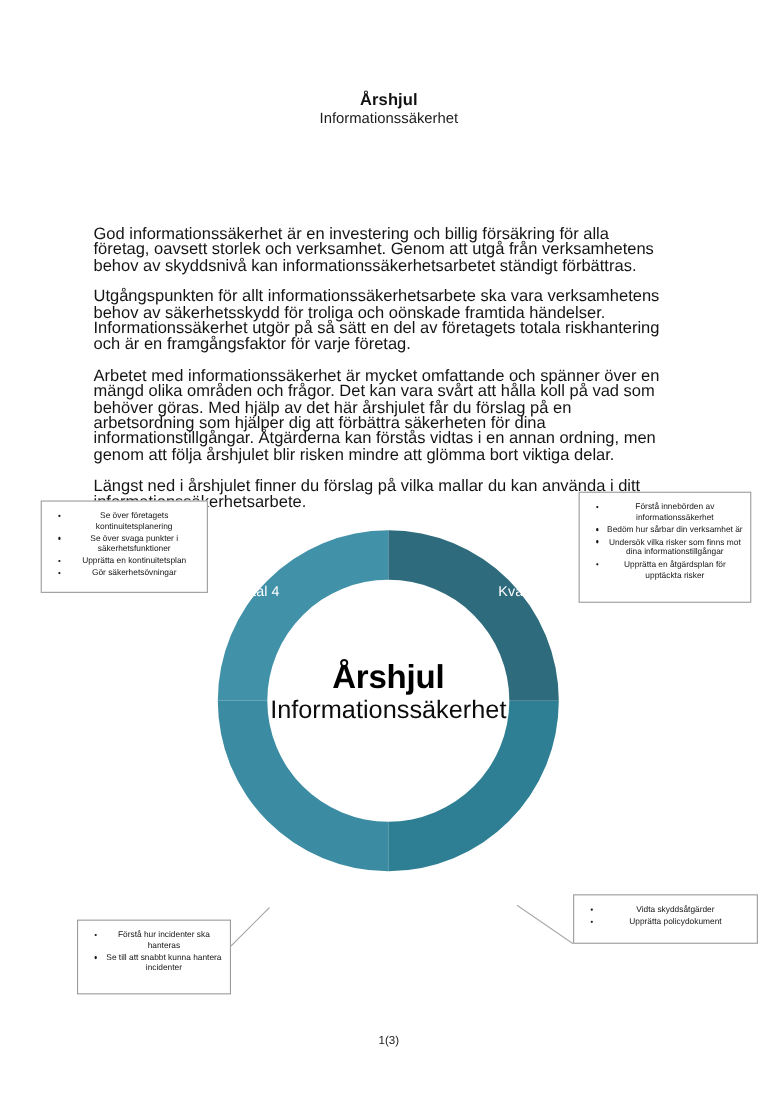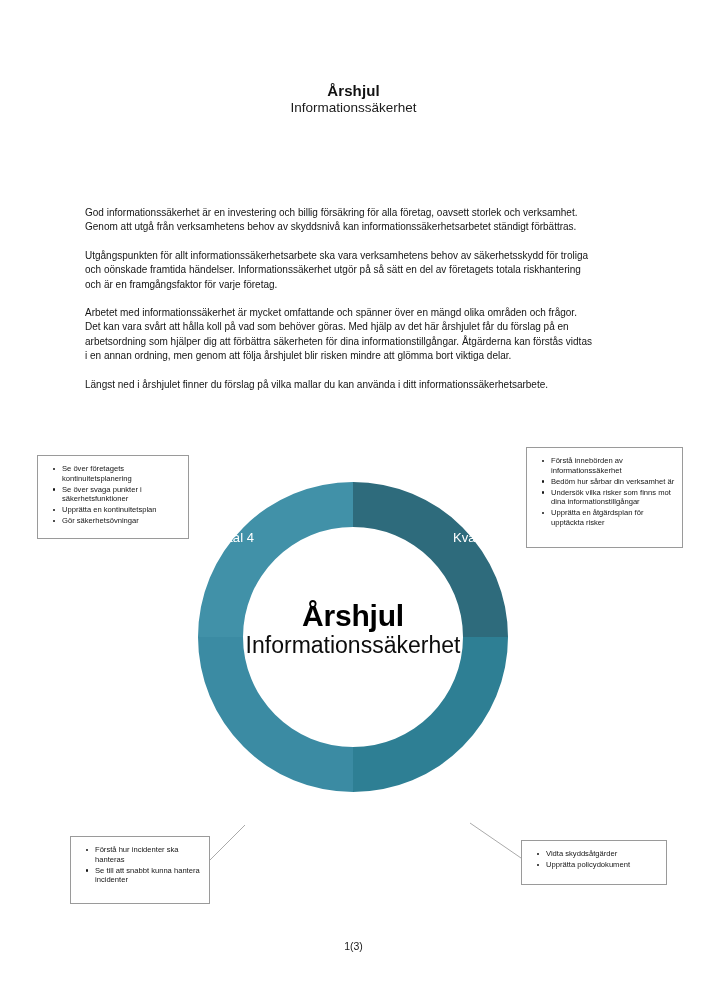--- a/index.html
+++ b/index.html
@@ -42,22 +42,22 @@
   }
 
   
   #body-copy {
     position: absolute;
     left: 85px;
     top: 206px;
     width: 523px;
   }
   #body-copy p {
-    margin: 0 15px 14px 0;
-    font-size: 10px;
+    margin: 0 0 14px 0;
+    font-size: 15px;
     line-height: 14.4px;
     color: #141414;
     text-align: left;
   }
   #body-copy p:last-child { margin-bottom: 0; }
 
   
   #wheel-area {
     position: absolute;
     left: 0;
@@ -110,20 +110,21 @@
     position: absolute;
     border: 1px solid #9a9a9a;
     background: #ffffff;
     box-sizing: border-box;
     padding: 8px 6px 8px 4px;
   }
   .callout ul {
     margin: 0;
     padding: 0 0 0 20px;
     list-style: none;
+    text-align: center;
   }
   .callout li {
     position: relative;
     font-size: 7.6px;
     line-height: 9.6px;
     color: #161616;
     margin-bottom: 1.5px;
   }
   .callout li::before {
     content: "";
@@ -132,21 +133,21 @@
     top: 3.6px;
     width: 2.4px;
     height: 2.4px;
     background: #161616;
     border-radius: 50%;
   }
 
   #callout-q4 { left: 37px;  top: 455px; width: 152px; height: 84px; }
   #callout-q1 { left: 526px; top: 447px; width: 157px; height: 101px; }
   #callout-q3 { left: 70px;  top: 836px; width: 140px; height: 68px; }
-  #callout-q2 { left: 521px; top: 840px; width: 146px; height: 45px; }
+  #callout-q2 { left: 521px; top: 813px; width: 168px; height: 45px; }
 
   
   #leader-lines {
     position: absolute;
     left: 0;
     top: 0;
     pointer-events: none;
   }
 
   

